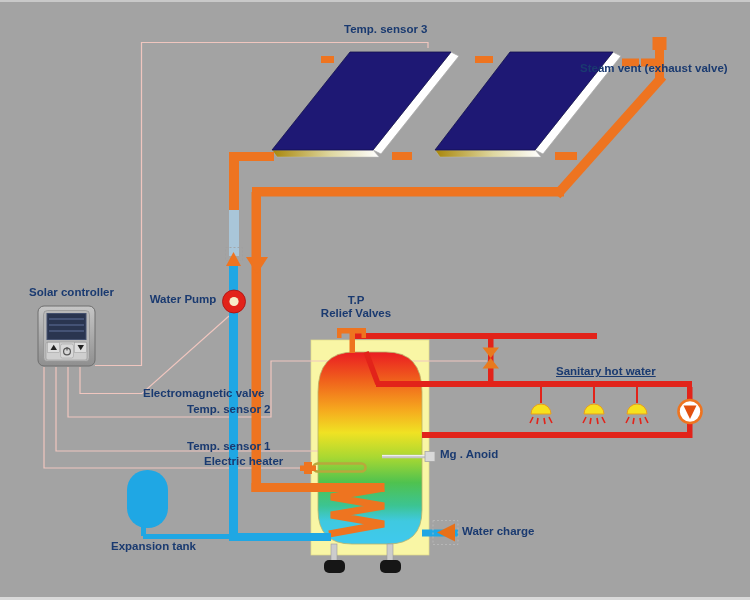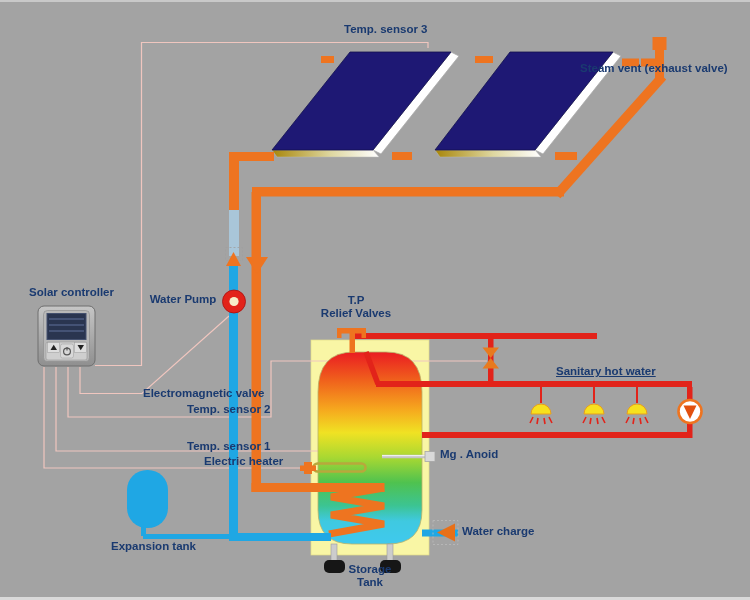--- a/index.html
+++ b/index.html
@@ -233,18 +233,14 @@
     <span>Relief Valves</span>
   </div>
   <div class="lbl" style="left:143px;top:387px;">Electromagnetic valve</div>
   <div class="lbl" style="left:187px;top:403px;">Temp. sensor 2</div>
   <div class="lbl" style="left:187px;top:440px;">Temp. sensor 1</div>
   <div class="lbl" style="left:204px;top:455px;">Electric heater</div>
   <div class="lbl" style="left:556px;top:365px;text-decoration:underline;">Sanitary hot water</div>
   <div class="lbl" style="left:440px;top:448px;">Mg . Anoid</div>
   <div class="lbl" style="left:111px;top:540px;">Expansion tank</div>
   <div class="lbl" style="left:462px;top:525px;">Water charge</div>
-  <div class="lbl center" style="left:333px;top:563px;width:74px;">
-    <span>Storage</span><br>
-    <span>Tank</span>
-  </div>
 
 </div>
 
 </body></html>

